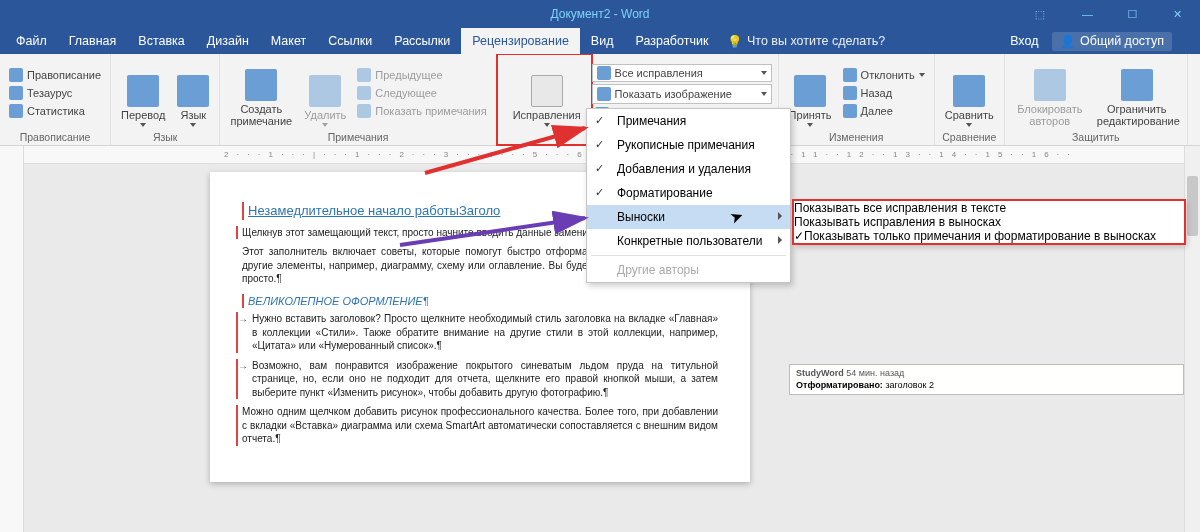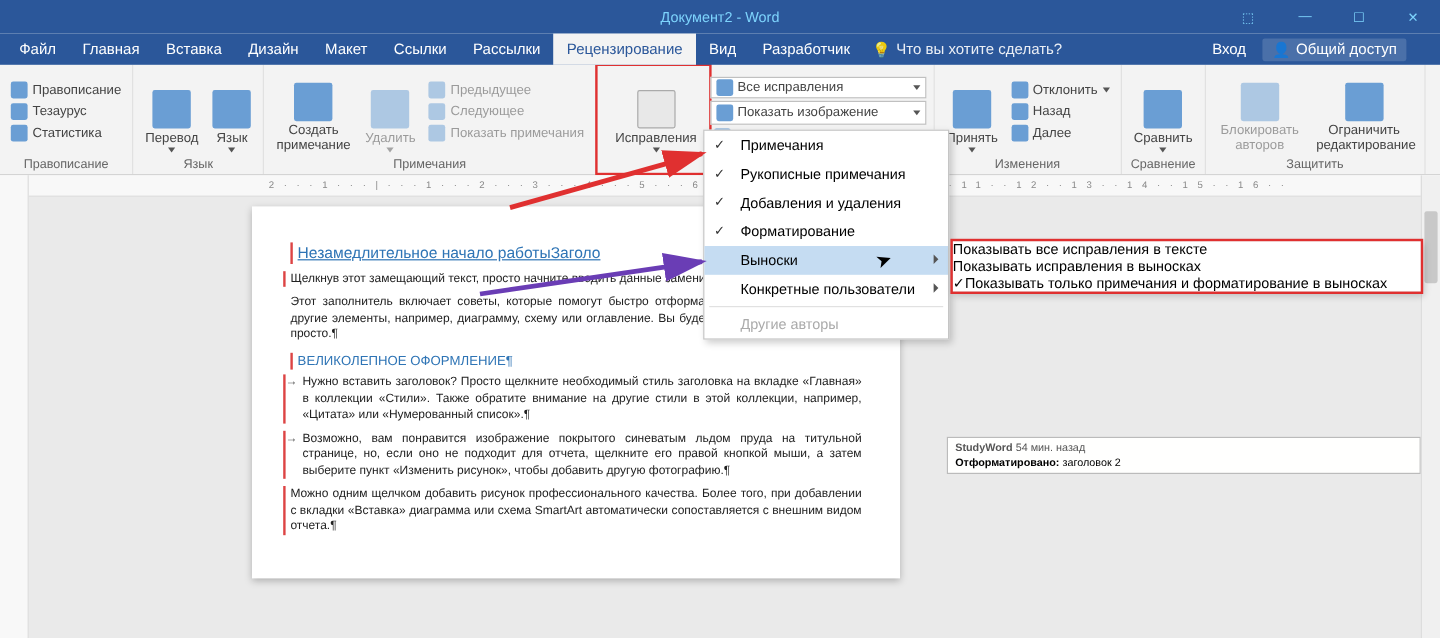--- a/index.html
+++ b/index.html
@@ -33,21 +33,21 @@
 .caret-right { width: 0; height: 0; border-top: 4px solid transparent; border-bottom: 4px solid transparent; border-left: 4px solid #555; display: inline-block; }
 
 .highlight-red { outline: 2px solid #e03030; outline-offset: -1px; }
 
 .workspace { background: #eaeaea; height: 386px; position: relative; display: flex; }
 .ruler-v { width: 24px; background: #f8f8f8; border-right: 1px solid #ddd; position: relative; }
 .ruler-h { height: 18px; background: #f8f8f8; border-bottom: 1px solid #ddd; font-size: 8px; color: #888; padding-left: 200px; letter-spacing: 8px; white-space: nowrap; overflow: hidden; line-height: 18px; }
 .doc-area { flex: 1; overflow: hidden; position: relative; }
 .page { position: absolute; left: 186px; top: 26px; width: 540px; background: #fff; box-shadow: 0 2px 6px rgba(0,0,0,0.25); padding: 30px 32px; font-size: 10px; color: #222; line-height: 1.35; }
 .page h2 { color: #2e74b5; font-size: 13px; font-weight: normal; margin-bottom: 6px; text-decoration: underline; border-left: 2px solid #d44; padding-left: 4px; }
-.page h3 { color: #2e74b5; font-size: 11px; font-weight: normal; margin: 8px 0 4px 0; border-left: 2px solid #d44; padding-left: 4px; }
+.page h3 { color: #2e74b5; font-size: 11px; font-weight: normal; margin: 8px 0 4px 0; border-left: 2px solid #d44; padding-left: 4px; font-style: italic; }
 .page p { margin-bottom: 6px; text-align: justify; }
 .page .bullet { padding-left: 14px; position: relative; }
 .page .bullet::before { content: "→"; position: absolute; left: 0; color: #555; }
 .redline { border-left: 2px solid #d44; padding-left: 4px; margin-left: -6px; }
 
 .comment-pane { position: absolute; right: 16px; top: 218px; width: 395px; background: #fffffe; border: 1px solid #bbb; font-size: 9px; padding: 3px 6px; line-height: 1.3; }
 .comment-pane .author { color: #555; }
 
 
 .menu { position: absolute; background: #fff; border: 1px solid #c5c5c5; box-shadow: 2px 3px 6px rgba(0,0,0,0.2); font-size: 12px; z-index: 50; }

